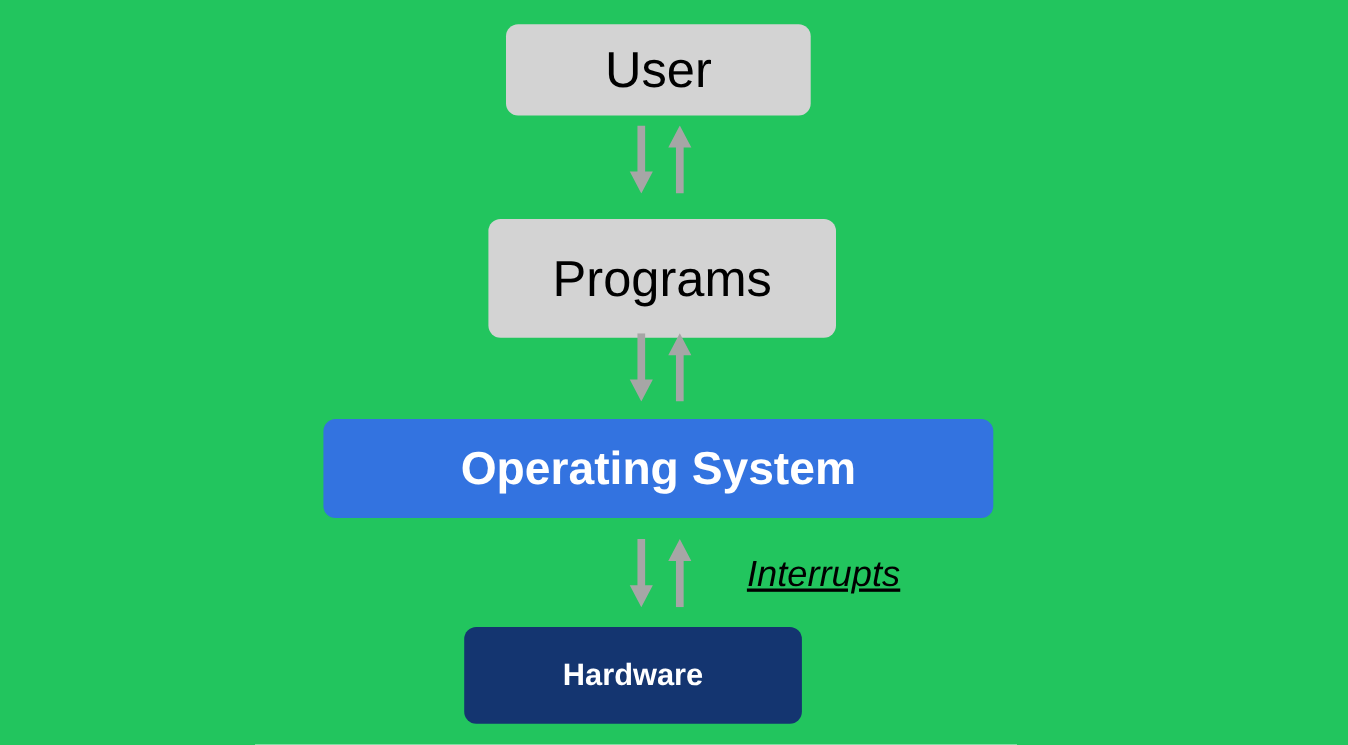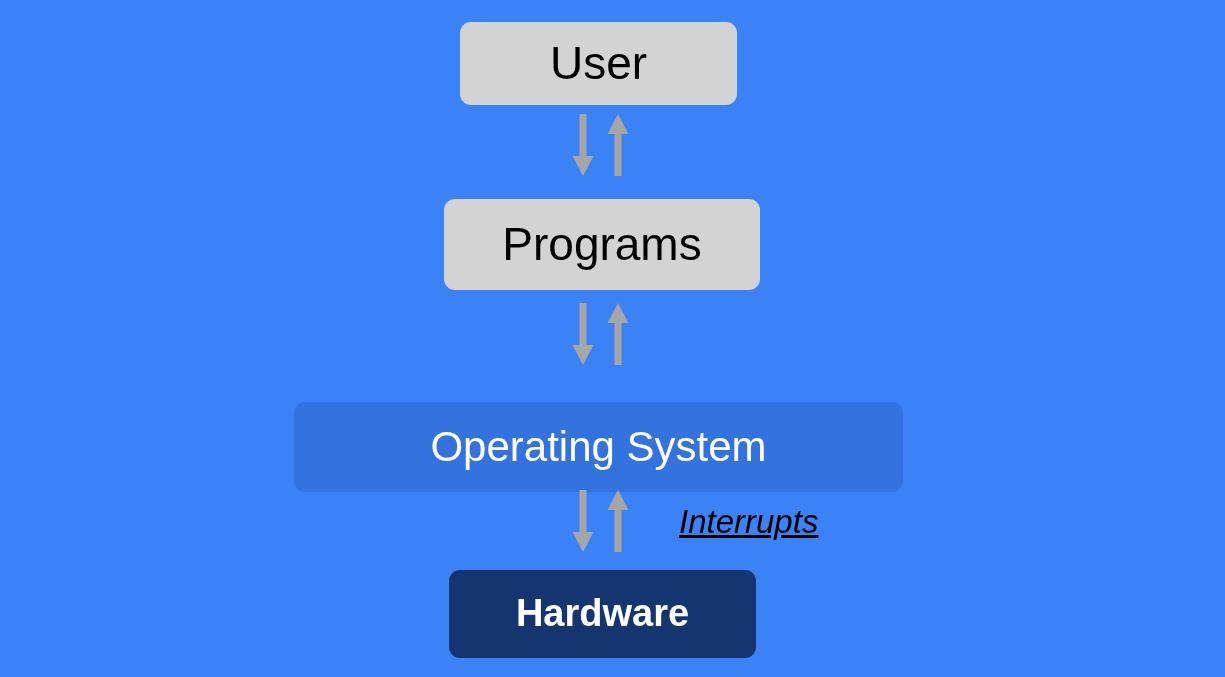--- a/index.html
+++ b/index.html
@@ -7,21 +7,21 @@
     padding: 0;
     background: #ffffff;
   }
   body {
     font-family: "Liberation Sans", sans-serif;
   }
   #canvas {
     position: relative;
     width: 1225px;
     height: 677px;
-    background: #3b82f6;
+    background: #22c55e;
     overflow: hidden;
   }
 
   .node {
     position: absolute;
     display: flex;
     align-items: center;
     justify-content: center;
     border-radius: 12px;
     box-sizing: border-box;
@@ -39,49 +39,48 @@
     color: #000000;
     font-size: 46px;
     font-weight: 400;
     border-radius: 11px;
   }
 
   .node-programs {
     left: 444px;
     top: 199px;
     width: 316px;
-    height: 91px;
+    height: 108px;
     background: #d3d3d3;
     color: #000000;
     font-size: 46px;
     font-weight: 400;
     border-radius: 11px;
   }
 
   .node-os {
     left: 294px;
     top: 381px;
     width: 609px;
     height: 90px;
     background: #3373e0;
     color: #ffffff;
     font-size: 42px;
-    font-weight: normal;
+    font-weight: bold;
     border-radius: 11px;
-    margin-top: 21px;
   }
 
   .node-hardware {
-    left: 449px;
+    left: 422px;
     top: 570px;
     width: 307px;
     height: 88px;
     background: #143570;
     color: #ffffff;
-    font-size: 38px;
+    font-size: 28px;
     font-weight: bold;
     border-radius: 11px;
   }
 
   
   .arrow-pair {
     position: absolute;
   }
   .arrow {
     position: absolute;

